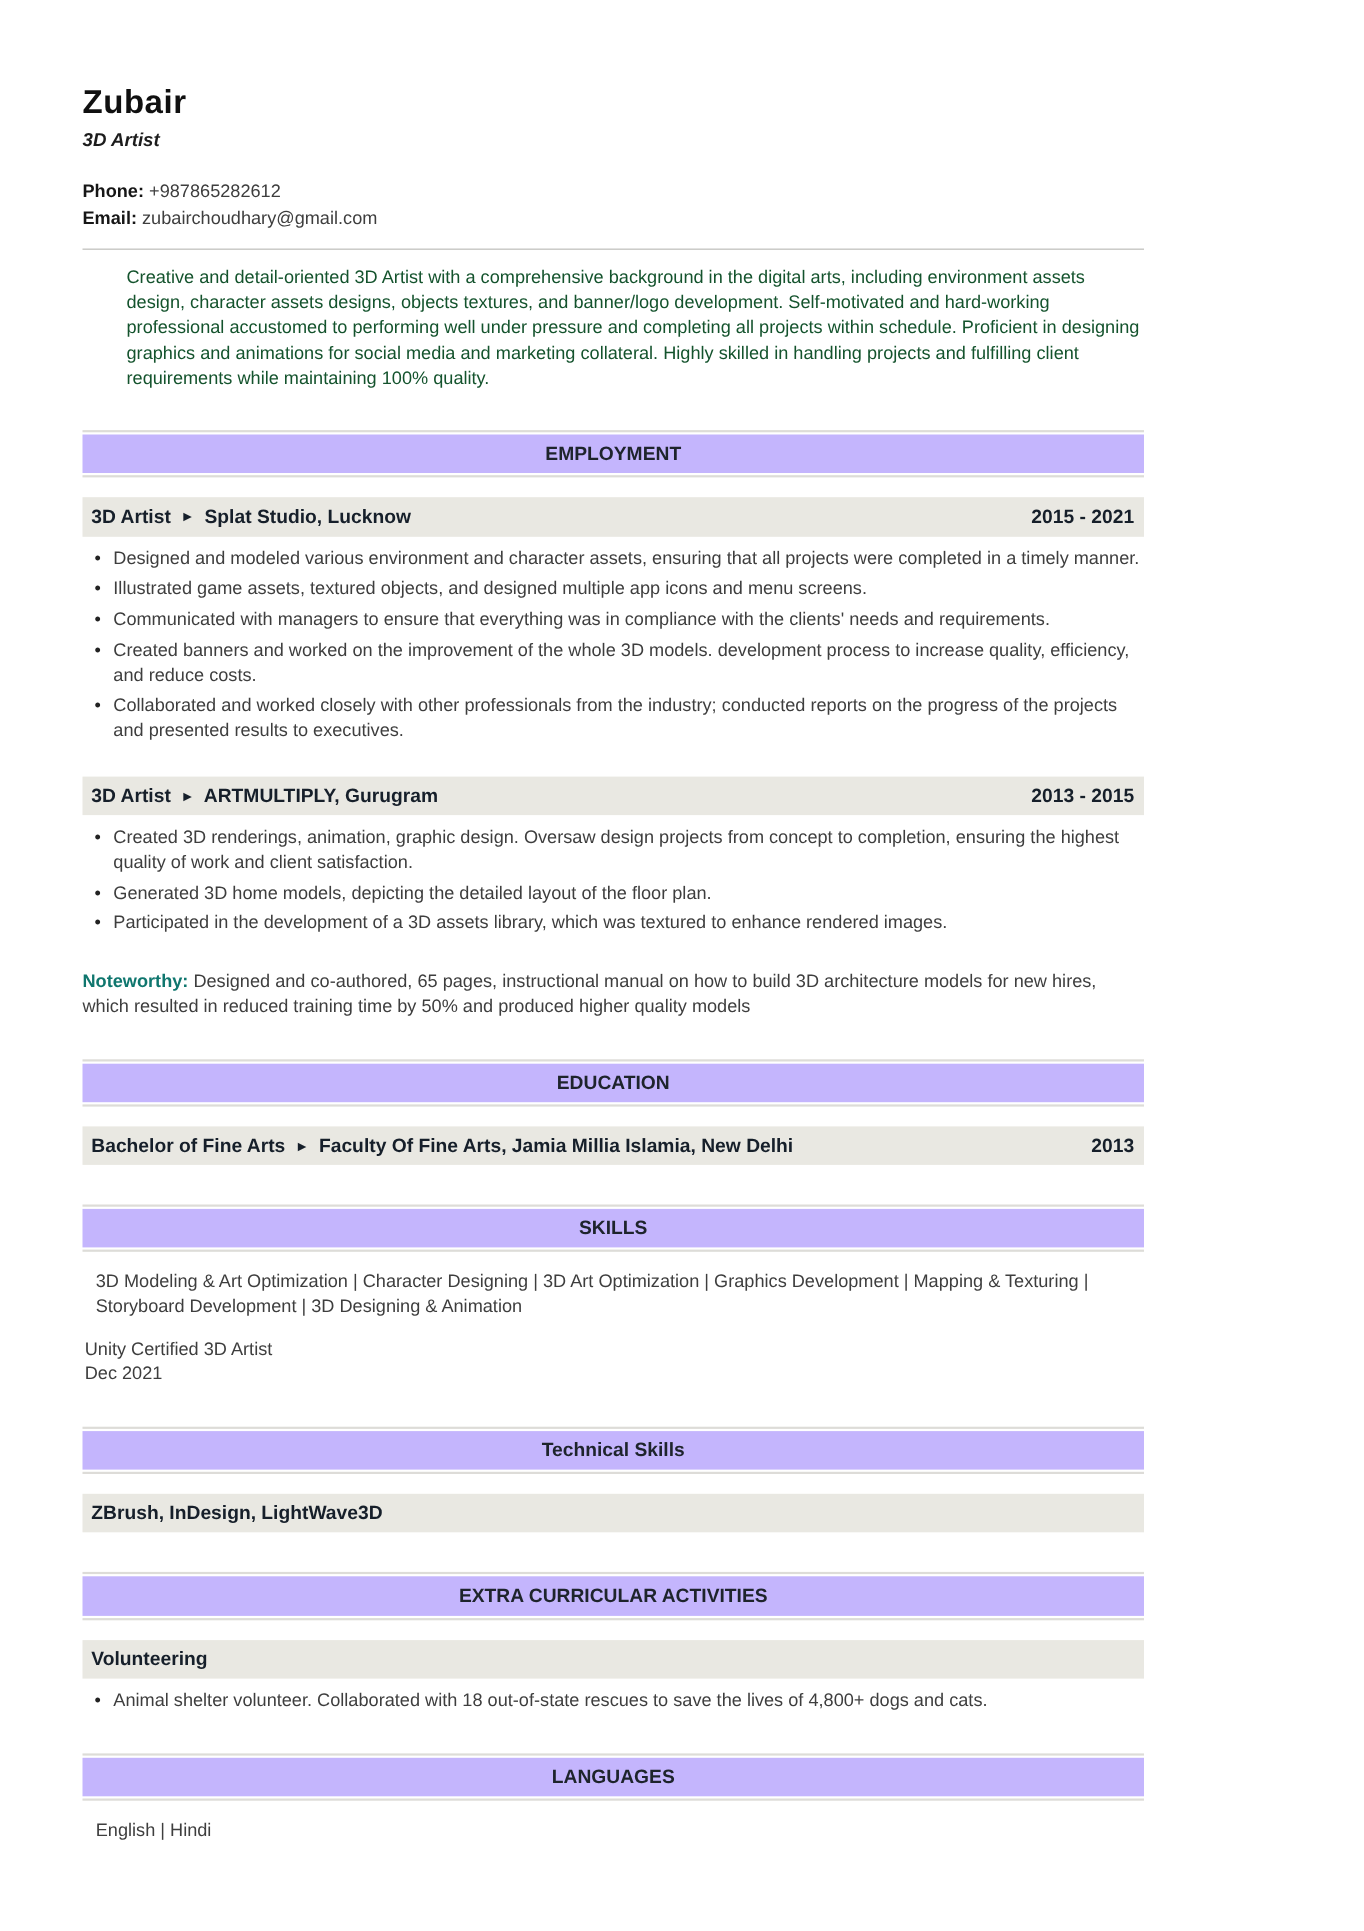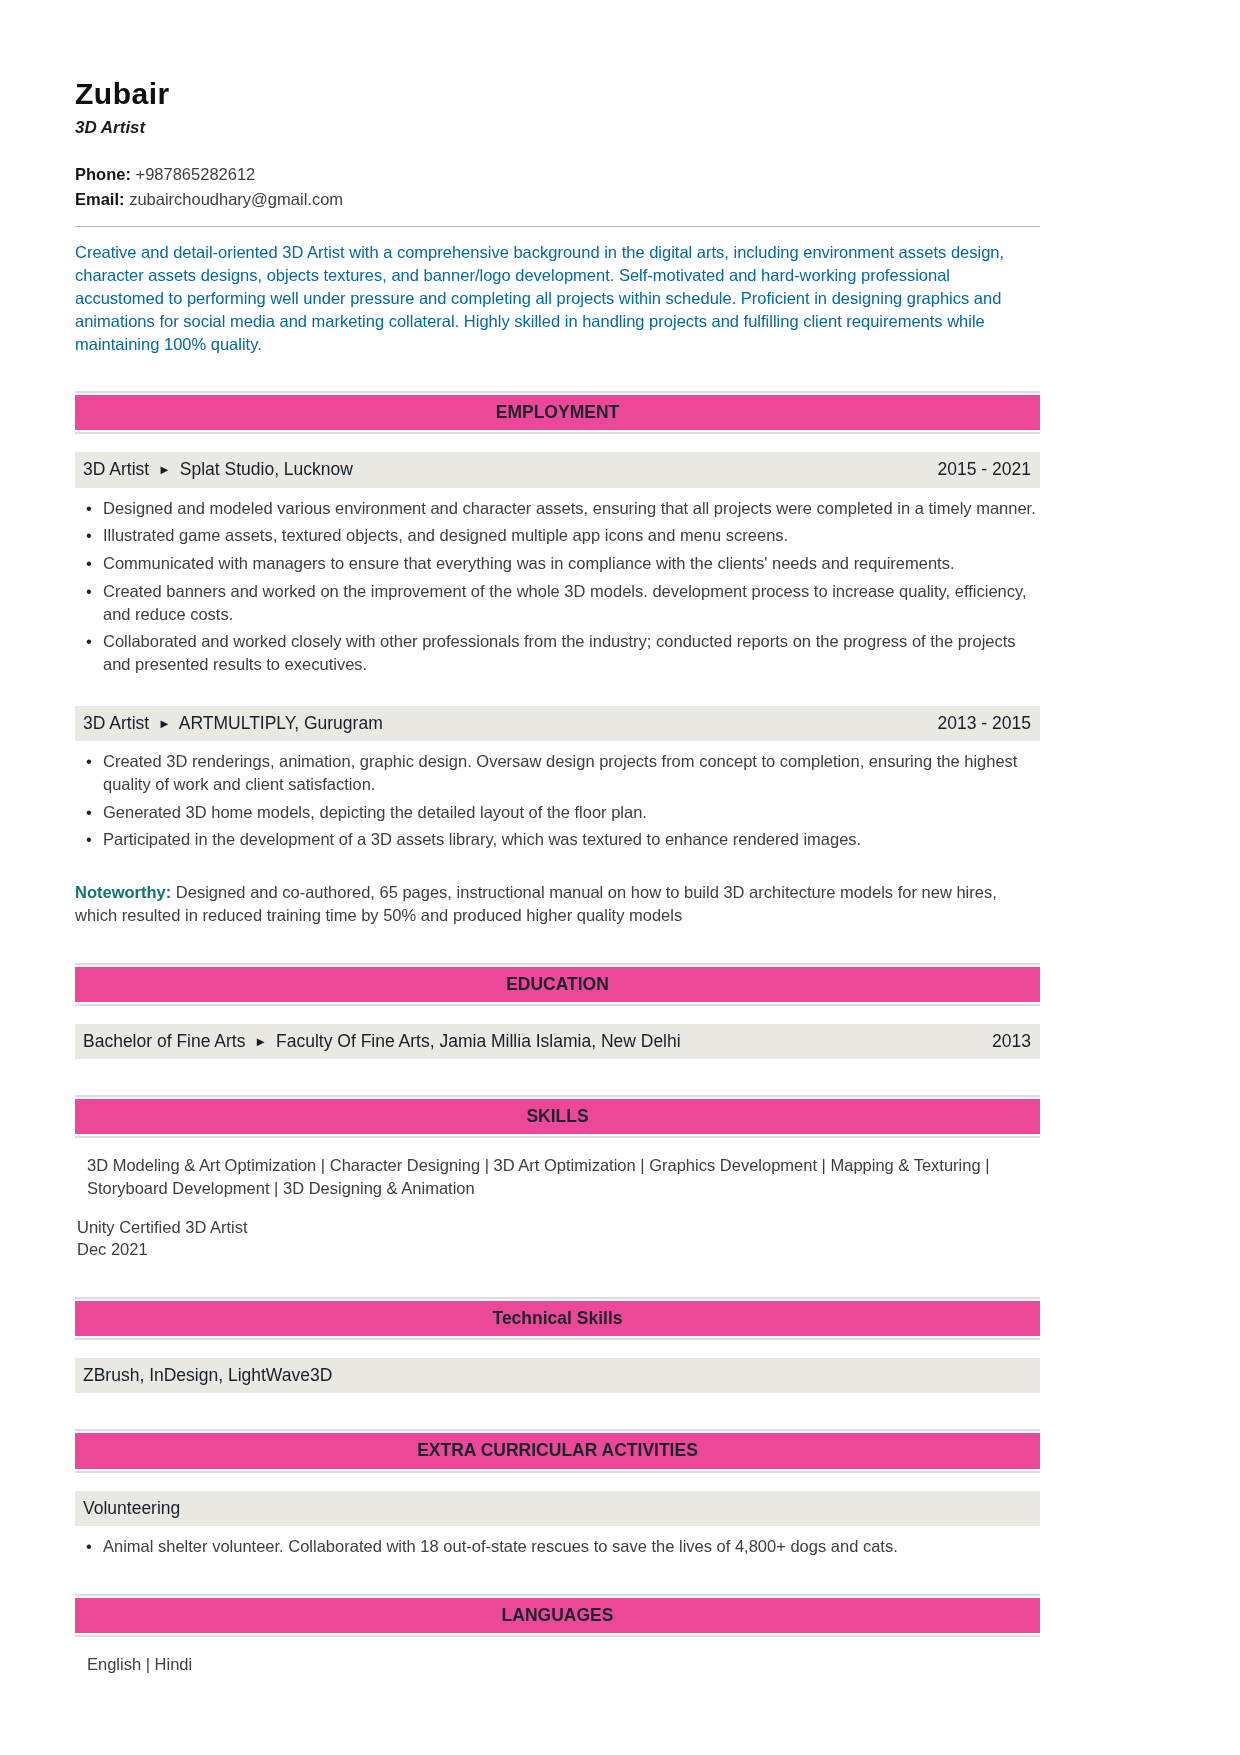--- a/index.html
+++ b/index.html
@@ -33,46 +33,46 @@
   }
   .contact { margin-top: 24px; color: #3e3e3e; }
   .contact-line { margin-top: 2px; }
   .contact-label { font-weight: bold; color: #161616; }
 
   .divider {
     border: none;
     border-top: 1px solid #b7b7b3;
     margin-top: 16px;
   }
-  .summary { margin-top: 14px; color: #0369a1; }
+  .summary { margin-top: 14px; color: #14532d; margin-left: 40px; }
 
   
   .section-head {
     margin-top: 36px;
     border-top: 2px solid #dddcd8;
     border-bottom: 2px solid #dddcd8;
     padding: 2px 0;
   }
   .section-head .bar {
-    background: #ec4899;
+    background: #c4b5fd;
     color: #1e242c;
     font-weight: bold;
     text-align: center;
     font-size: 17.5px;
     padding: 5px 0 6px 0;
   }
 
   
   .row-head {
     background: #e9e8e2;
     display: flex;
     justify-content: space-between;
     align-items: flex-start;
     padding: 5px 9px 6px 8px;
-    font-weight: normal;
+    font-weight: bold;
     font-size: 17.5px;
     color: #161f2a;
     margin-top: 18px;
   }
   .row-head .left { white-space: nowrap; }
   .row-head .dates { white-space: nowrap; }
   .arrow { font-size: 13px; position: relative; top: -1px; padding: 0 4px; }
 
   
   ul.bullets { list-style: none; margin-top: 9px; }

